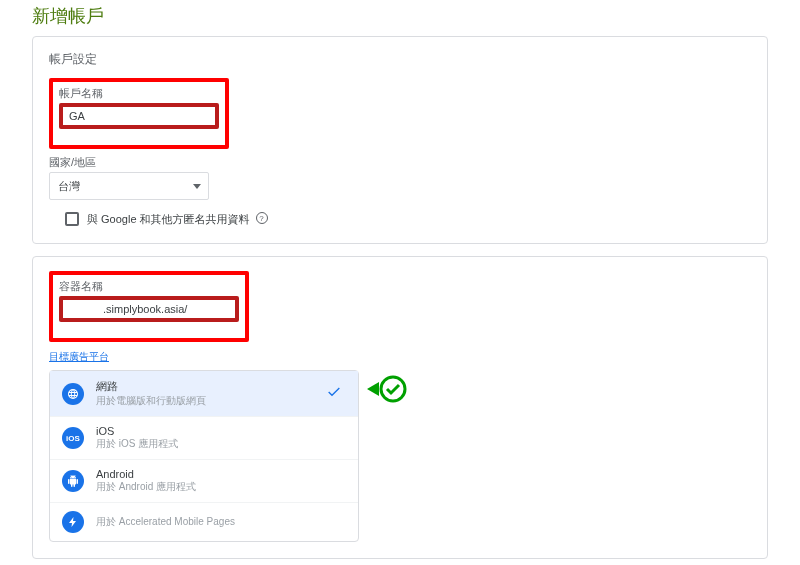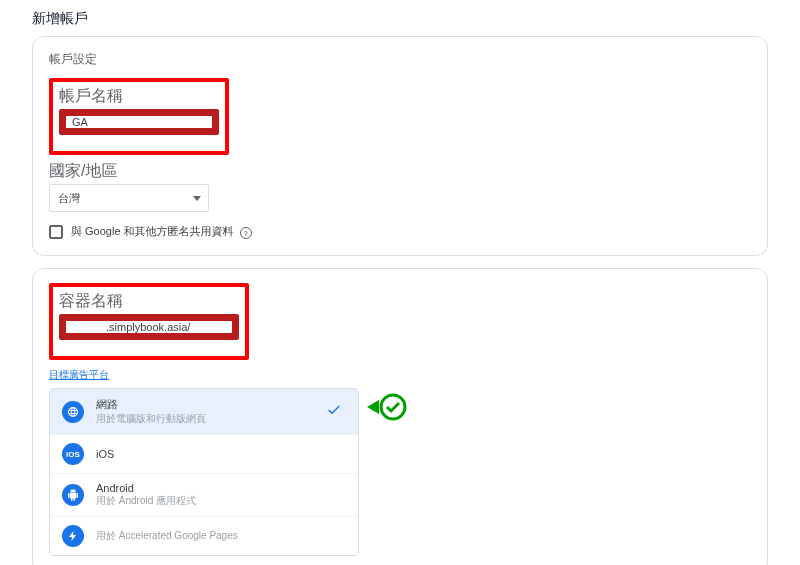--- a/index.html
+++ b/index.html
@@ -1,28 +1,28 @@
 <!DOCTYPE html>
 <html><head>
   <meta charset="utf-8">
   <style>
     * { box-sizing: border-box; margin: 0; padding: 0; font-family: Arial, "Microsoft JhengHei", sans-serif; }
     body { background: #fff; width: 800px; height: 565px; position: relative; color: #3c4043; }
-    .page-title { font-size: 14px; color: #0f172a; padding: 10px 32px 8px; }
-    .card { border: 1px solid #dadce0; border-radius: 12px; margin: 0 32px 12px; padding: 14px 16px 16px; }
+    .page-title { font-size: 18px; color: #4d7c0f; padding: 4px 32px 8px; }
+    .card { border: 1px solid #dadce0; border-radius: 4px; margin: 0 32px 12px; padding: 14px 16px 16px; }
     .card-title { font-size: 12px; color: #5f6368; margin-bottom: 10px; }
     .field { margin-bottom: 8px; position: relative; }
-    .field-label { font-size: 16px; color: #5f6368; margin-bottom: 2px; display: block; }
-    .text-input { border: 7px solid #b91c1c; border-radius: 2px; height: 26px; padding: 0 6px; font-size: 11px; width: 160px; color: #3c4043; }
+    .field-label { font-size: 11px; color: #5f6368; margin-bottom: 2px; display: block; }
+    .text-input { border: 4px solid #b91c1c; border-radius: 2px; height: 26px; padding: 0 6px; font-size: 11px; width: 160px; color: #3c4043; }
     .text-input.wide { width: 180px; }
     .select-wrap { position: relative; display: inline-block; }
     .select-input { border: 1px solid #dadce0; border-radius: 2px; height: 28px; padding: 0 26px 0 8px; font-size: 11px; width: 160px; color: #3c4043; display: flex; align-items: center; }
     .select-caret { position: absolute; right: 8px; top: 12px; width: 0; height: 0; border-left: 4px solid transparent; border-right: 4px solid transparent; border-top: 5px solid #5f6368; pointer-events: none; }
     .highlight-box { border: 4px solid #ff0000; padding: 4px 6px 8px; display: inline-block; border-radius: 2px; }
-    .checkbox-row { display: flex; align-items: flex-end; margin-top: 12px; }
+    .checkbox-row { display: flex; align-items: flex-start; margin-top: 12px; margin-left: 16px; }
     .checkbox { width: 14px; height: 14px; border: 2px solid #5f6368; border-radius: 2px; margin-right: 8px; }
     .checkbox-label { font-size: 11px; color: #3c4043; }
     .help-icon { width: 12px; height: 12px; border: 1px solid #5f6368; border-radius: 50%; display: inline-flex; align-items: center; justify-content: center; font-size: 8px; color: #5f6368; margin-left: 6px; }
     .link-text { font-size: 10px; color: #1a73e8; display: block; margin: 8px 0 6px; text-decoration: underline; }
     .platform-list { border: 1px solid #dadce0; border-radius: 4px; }
     .platform-item { display: flex; align-items: center; padding: 8px 12px; border-bottom: 1px solid #f1f3f4; position: relative; cursor: pointer; }
     .platform-item:last-child { border-bottom: none; }
     .platform-item.selected { background: #e8f0fe; }
     .platform-icon { width: 22px; height: 22px; border-radius: 50%; display: flex; align-items: center; justify-content: center; margin-right: 12px; flex-shrink: 0; }
     .platform-icon svg { width: 12px; height: 12px; fill: #fff; }
@@ -99,20 +99,21 @@
           <svg width="16" height="16" viewBox="0 0 24 24" fill="none" stroke="#1a73e8" stroke-width="2">
               <polyline points="20 6 9 17 4 12"></polyline>
             </svg>
         </span>
       </div>
 
       <div class="platform-item">
         <span class="platform-icon icon-ios" style="font-size:8px;color:#fff;font-weight:bold;">iOS</span>
         <div class="platform-text">
           <div class="platform-name">iOS</div>
+          <div class="platform-desc">用於 iOS 應用程式</div>
         </div>
       </div>
 
       <div class="platform-item">
         <span class="platform-icon icon-android">
           <svg viewBox="0 0 24 24">
               <path d="M6 18c0 .6.4 1 1 1h1v3.5a1.5 1.5 0 0 0 3 0V19h2v3.5a1.5 1.5 0 0 0 3 0V19h1c.6 0 1-.4 1-1V8H6v10zM3.5 8A1.5 1.5 0 0 0 2 9.5v7a1.5 1.5 0 0 0 3 0v-7A1.5 1.5 0 0 0 3.5 8zm17 0A1.5 1.5 0 0 0 19 9.5v7a1.5 1.5 0 0 0 3 0v-7A1.5 1.5 0 0 0 20.5 8zM15.5 2.2l1.3-1.3a.5.5 0 0 0-.7-.7L14.7 1.6a6 6 0 0 0-5.4 0L7.9.2a.5.5 0 0 0-.7.7l1.3 1.3A6 6 0 0 0 6 7h12a6 6 0 0 0-2.5-4.8zM10 5H9V4h1v1zm5 0h-1V4h1v1z"></path>
             </svg>
         </span>
         <div class="platform-text">
@@ -121,21 +122,21 @@
         </div>
       </div>
 
       <div class="platform-item">
         <span class="platform-icon icon-amp">
           <svg viewBox="0 0 24 24">
               <path d="M13 2 4 14h6l-1 8 9-12h-6l1-8z"></path>
             </svg>
         </span>
         <div class="platform-text">
-          <div class="platform-desc">用於 Accelerated Google Pages</div>
+          <div class="platform-desc">用於 Accelerated Mobile Pages</div>
         </div>
       </div>
 
     </div>
 
     <div class="annotation-check" style="left:318px; top:4px;">
       <svg width="44" height="30" viewBox="0 0 44 30">
         <polygon points="0,15 12,8 12,22" fill="#00a000"></polygon>
         <circle cx="26" cy="15" r="12" fill="#fff" stroke="#00a000" stroke-width="3"></circle>
         <polyline points="20,15 24,19 32,11" fill="none" stroke="#00a000" stroke-width="3"></polyline>

